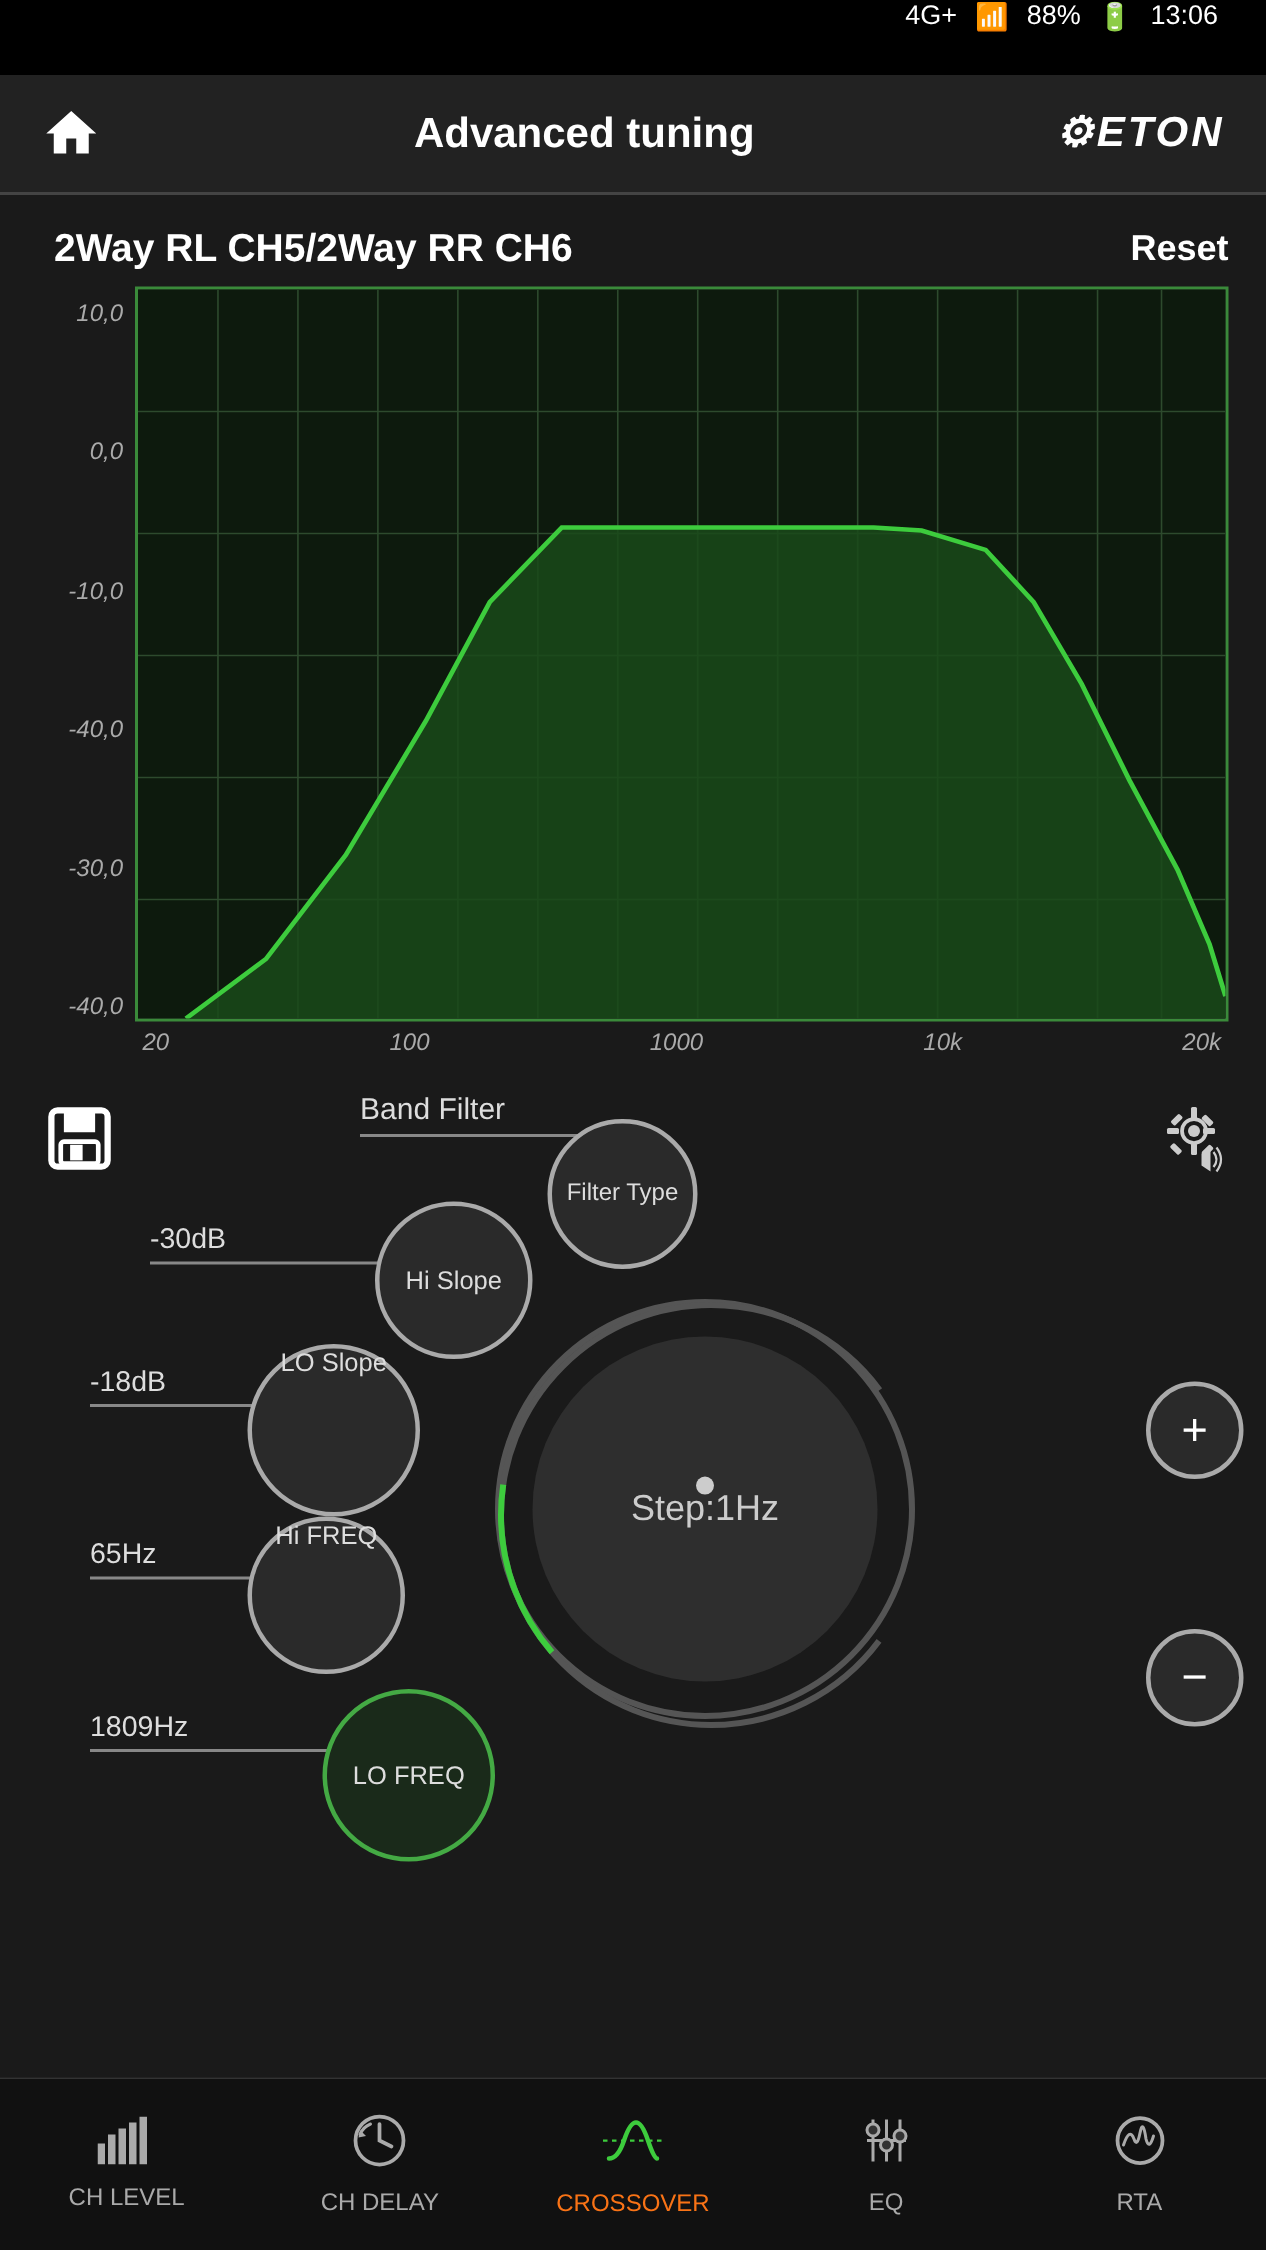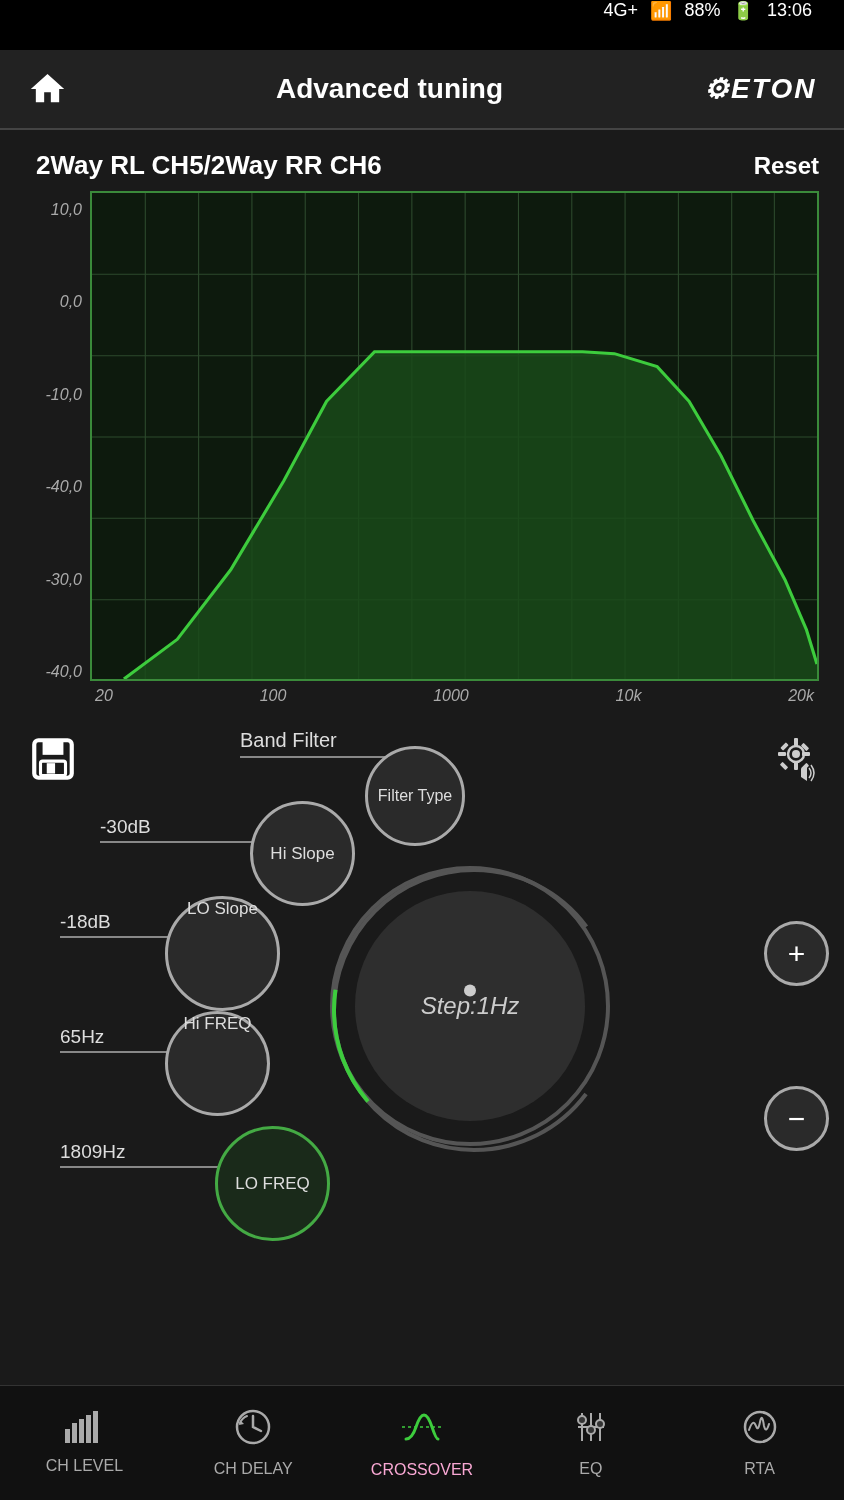--- a/index.html
+++ b/index.html
@@ -290,21 +290,20 @@
       color: #fff;
     }
 
     
     .step-knob-container {
       position: absolute;
       left: 330px;
       top: 155px;
       width: 280px;
       height: 280px;
-      font-style: italic;
     }
     .step-knob-outer {
       width: 280px;
       height: 280px;
       border-radius: 50%;
       border: 4px solid #555;
       background: #1a1a1a;
       display: flex;
       align-items: center;
       justify-content: center;
@@ -452,21 +451,21 @@
       flex: 1;
     }
     .nav-icon {
       font-size: 32px;
     }
     .nav-label {
       font-size: 16px;
       color: #aaa;
     }
     .nav-label.active {
-      color: #f9a8d4;
+      color: #f97316;
     }
     .nav-icon.active {
       color: #4c4;
     }
 
     
     .house-svg { width: 45px; height: 40px; fill: #fff; }
     .save-svg { width: 50px; height: 50px; fill: #fff; }
 
     

